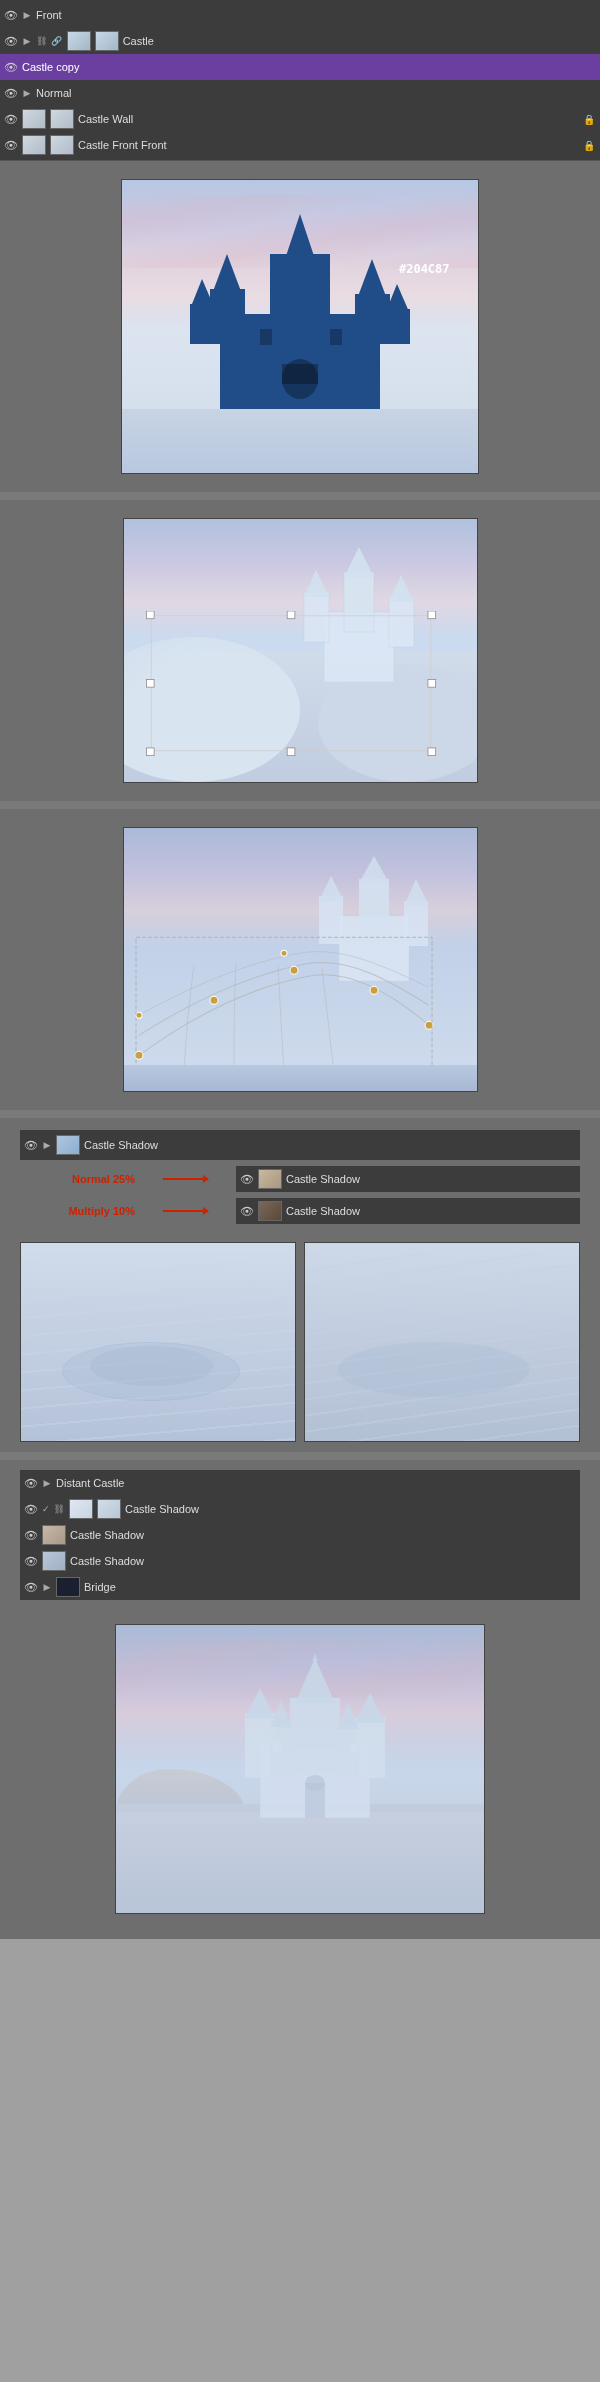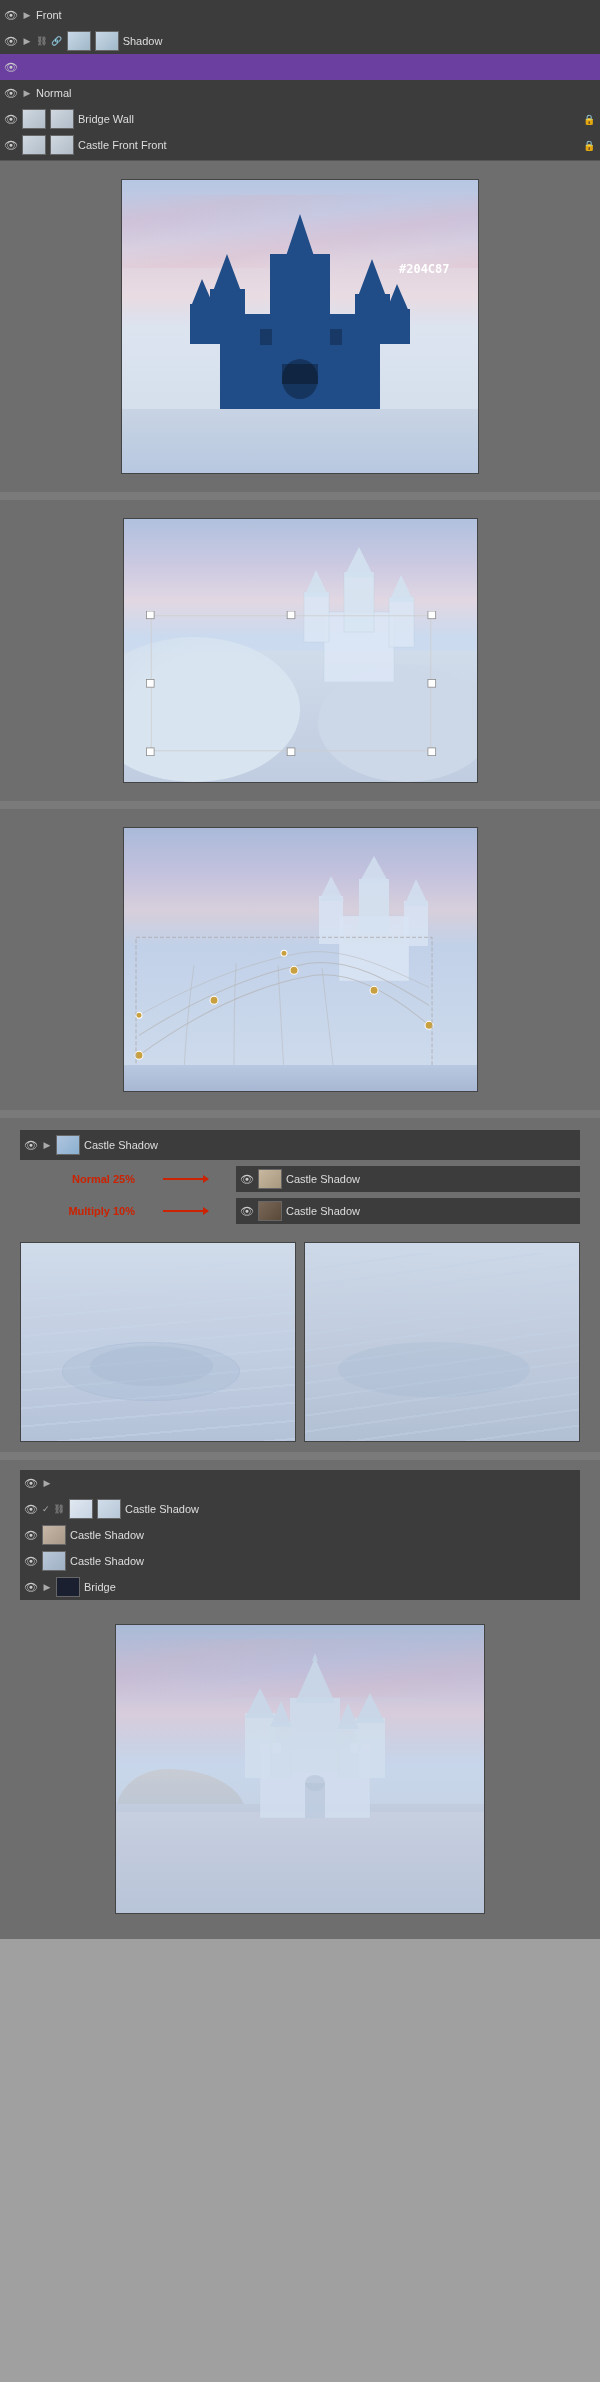--- a/index.html
+++ b/index.html
@@ -116,38 +116,39 @@
     <span class="layer-label">Front</span>
   </div>
 
   <div class="layer-row">
     <span class="eye-icon">👁</span>
     <span class="arrow-icon">▶</span>
     <span style="font-size:9px;color:#aaa;">⛓</span>
     <span style="font-size:9px;color:#aaa;">🔗</span>
     <div class="layer-thumb bridge-img"></div>
     <div class="layer-thumb bridge-img"></div>
-    <span class="layer-label">Shadow</span>
+    <span class="layer-label">Castle</span>
   </div>
 
   <div class="layer-row selected">
     <span class="eye-icon">👁</span>
+    <span class="layer-label">Castle copy</span>
   </div>
 
   <div class="layer-row">
     <span class="eye-icon">👁</span>
     <span class="arrow-icon">▶</span>
     <span class="layer-label">Normal</span>
   </div>
 
   <div class="layer-row">
     <span class="eye-icon">👁</span>
     <div class="layer-thumb wall-img"></div>
     <div class="layer-thumb wall-img"></div>
-    <span class="layer-label">Bridge Wall</span>
+    <span class="layer-label">Castle Wall</span>
     <span class="lock-icon">🔒</span>
   </div>
 
   <div class="layer-row">
     <span class="eye-icon">👁</span>
     <div class="layer-thumb wall-img"></div>
     <div class="layer-thumb wall-img"></div>
     <span class="layer-label">Castle Front Front</span>
     <span class="lock-icon">🔒</span>
   </div>
@@ -336,20 +337,21 @@
 </div>
 
 <div class="section-divider"></div>
 
 <div style="background:#6e6e6e;padding:10px 20px 6px 20px;">
   <div style="background:#3c3c3c;">
 
     <div class="layer-row">
       <span class="eye-icon">👁</span>
       <span class="arrow-icon">▶</span>
+      <span class="layer-label">Distant Castle</span>
     </div>
 
     <div class="layer-row">
       <span class="eye-icon">👁</span>
       <span style="font-size:9px;color:#aaa;">✓</span>
       <span style="font-size:9px;color:#aaa;">⛓</span>
       <div style="width:24px;height:20px;background:linear-gradient(135deg,#e0e8f0,#c8d4e4);border:1px solid #666;flex-shrink:0;"></div>
       <div style="width:24px;height:20px;background:linear-gradient(135deg,#d0dce8,#b8c8d8);border:1px solid #666;flex-shrink:0;"></div>
       <span class="layer-label">Castle Shadow</span>
     </div>

